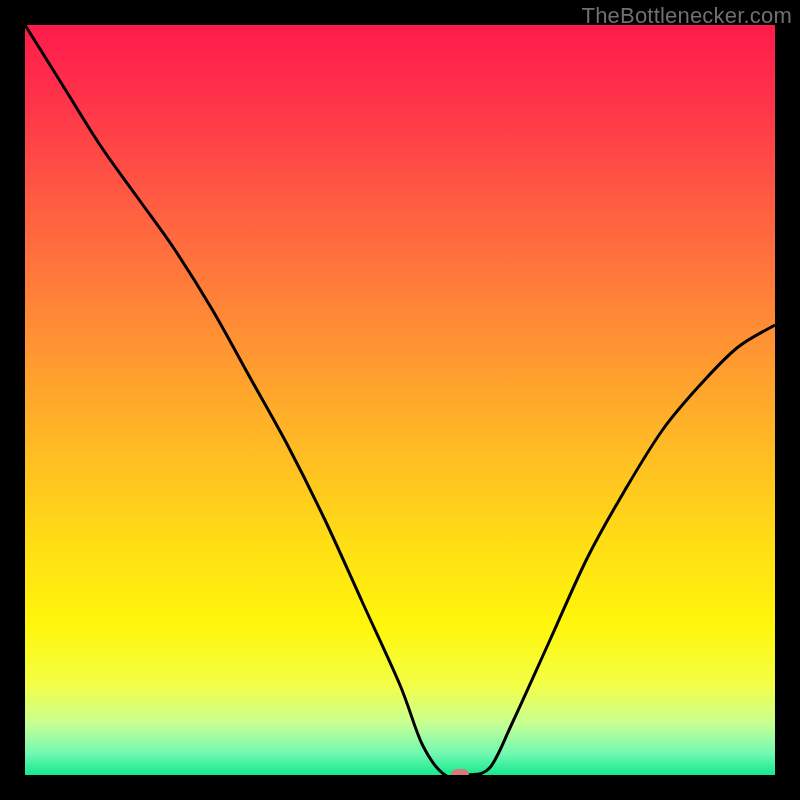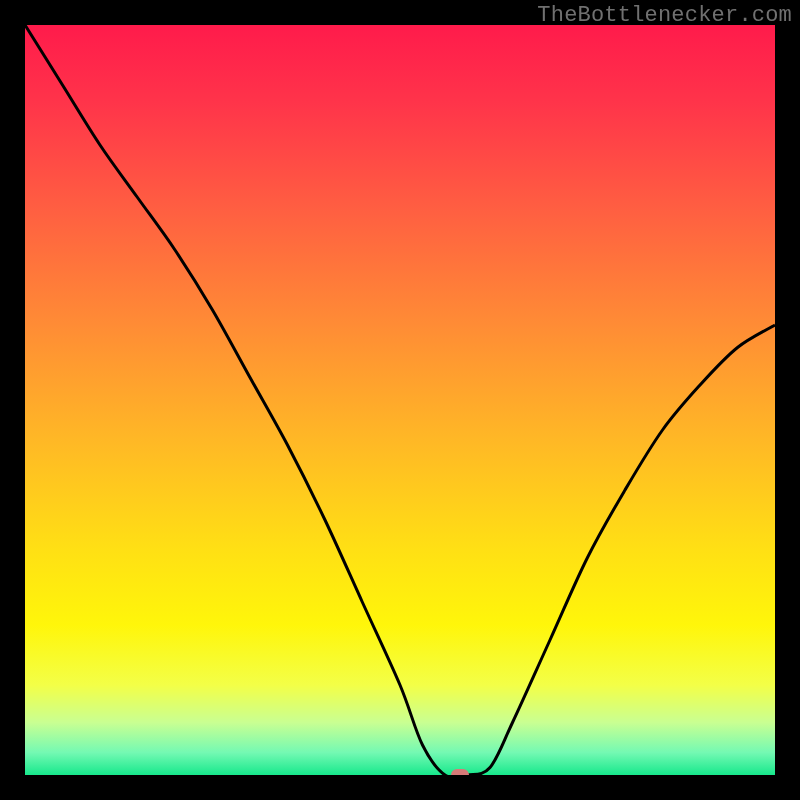--- a/index.html
+++ b/index.html
@@ -49,21 +49,20 @@
     transform: translate(-50%, -50%);
   }
   .watermark {
     position: absolute;
     top: 3px;
     right: 8px;
     color: #707070;
     font-size: 22px;
     font-weight: 500;
     letter-spacing: 0.2px;
-    font-family: Liberation Mono, monospace;
   }
 </style>
 </head>
 <body>
 
 <div class="frame">
 
   <div class="plot-area">
 
     <svg class="gradient" viewBox="0 0 750 750" preserveAspectRatio="none">

